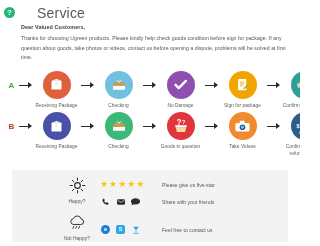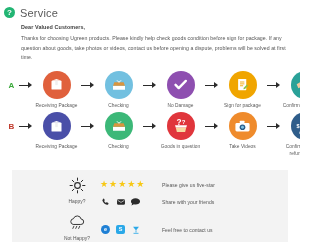--- a/index.html
+++ b/index.html
@@ -14,21 +14,21 @@
 
   
   .header{display:flex;align-items:center;padding:4px 0 0 4px;height:17px;}
   .q-badge{
     width:11px;height:11px;border-radius:50%;
     background:#22b573;color:#fff;
     font-size:8px;line-height:11px;text-align:center;
     font-weight:bold;flex:0 0 auto;
   }
   .header-title{
-    margin-left:5px;font-size:11px;color:#595959;letter-spacing:.2px;
+    margin-left:22px;font-size:14px;color:#595959;letter-spacing:.2px;
   }
 
   
   .intro{padding:3px 10px 0 21px;}
   .salutation{font-size:5.4px;font-weight:bold;color:#3d3d3d;margin:0 0 4px 0;letter-spacing:.1px;}
   .body-copy{font-size:5.2px;line-height:1.85;color:#555;margin:0;letter-spacing:.05px;}
 
   
   .flow{position:relative;padding:5px 0 0 0;}
   .flow-row{display:flex;align-items:flex-start;padding:3px 4px 0 6px;}

